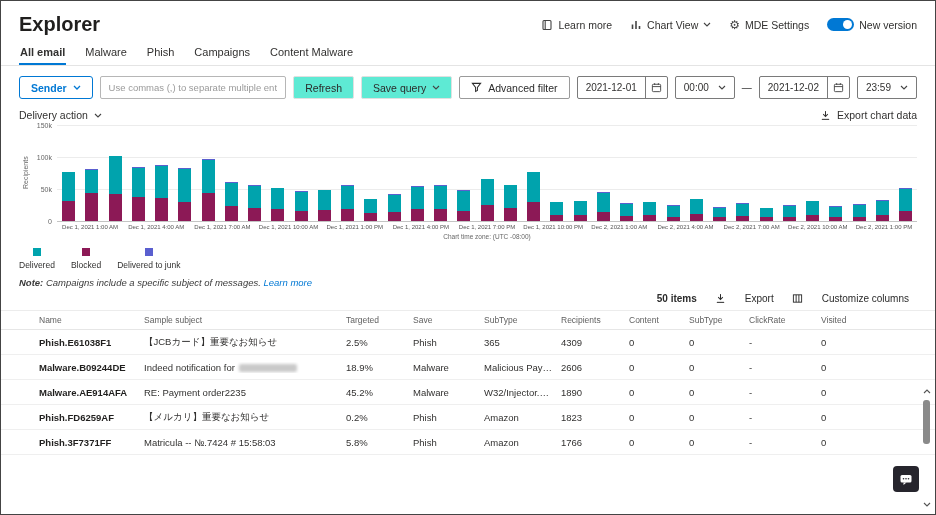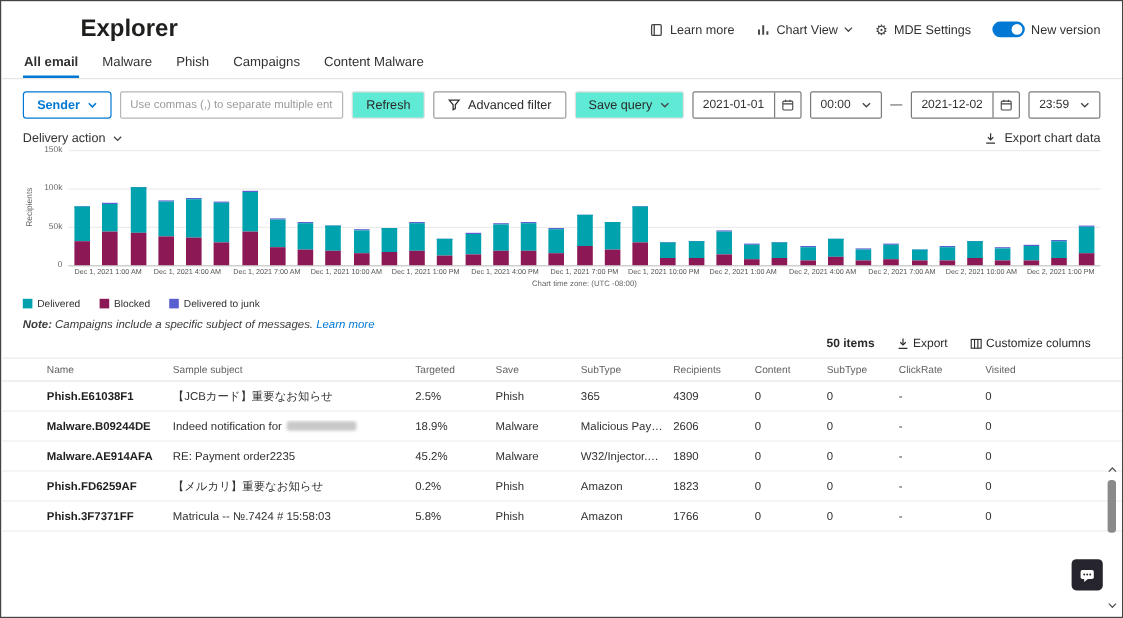--- a/index.html
+++ b/index.html
@@ -1,20 +1,20 @@
 <!DOCTYPE html>
 <html><head>
 <meta charset="utf-8">
 <style>
   * { box-sizing: border-box; }
   body { margin: 0; background: #e8e8e8; font-family: "Liberation Sans", "DejaVu Sans", sans-serif; }
   .page { width: 936px; height: 515px; background: #fff; border: 1px solid #444; position: relative; overflow: hidden; color: #323130; }
 
   
-  .header { display: flex; justify-content: space-between; align-items: center; padding: 12px 18px 4px 18px; margin-left: 48px; }
+  .header { display: flex; justify-content: space-between; align-items: center; padding: 12px 18px 4px 18px; }
   .page-title { font-size: 20px; font-weight: 700; color: #201f1e; margin: 0; }
   .header-right { display: flex; align-items: center; gap: 18px; font-size: 10.5px; color: #323130; }
   .hitem { display: flex; align-items: center; gap: 5px; cursor: pointer; white-space: nowrap; }
   .hitem svg, .chev { color: #444; }
   .gear { font-size: 12px; line-height: 1; color: #444; }
   .toggle { width: 27px; height: 13px; border-radius: 7px; background: #0078D4; position: relative; flex: 0 0 auto; }
   .toggle::after { content: ''; position: absolute; right: 2px; top: 2px; width: 9px; height: 9px; border-radius: 50%; background: #fff; }
 
   
   .tabs { display: flex; gap: 18px; padding: 0 18px; border-bottom: 1px solid #e4e4e4; font-size: 11px; }
@@ -50,37 +50,37 @@
   .gridline { position: absolute; left: 0; right: 0; height: 1px; background: #ececec; }
   .gridline.zero { background: #c4c4c4; }
   .bars { position: absolute; left: 0; right: 0; top: 0; bottom: 0; display: flex; align-items: flex-end; justify-content: space-between; padding: 0 5px; }
   .bar { width: 13px; display: flex; flex-direction: column; justify-content: flex-end; cursor: pointer; }
   .xlabels { display: flex; margin-left: 38px; padding-top: 3px; }
   .xlabel { flex: 1; text-align: center; font-size: 6px; color: #555; white-space: nowrap; }
   .tz { text-align: center; font-size: 6.5px; color: #666; margin-top: 3px; padding-left: 38px; }
 
   
   .legend { display: flex; gap: 16px; align-items: center; margin: 8px 18px 0 18px; font-size: 8.5px; color: #323130; }
-  .legend-item { display: flex; align-items: center; gap: 4px; }
+  .legend-item { display: flex; align-items: center; gap: 4px; flex-direction: column; }
   .legend-swatch { width: 8px; height: 8px; display: inline-block; }
 
   
   .view-tabs { display: flex; gap: 16px; align-items: center; padding: 0 18px; margin-top: 7px; font-size: 11px; }
   .vtab { padding: 6px 1px 6px; cursor: pointer; }
   .vtab.active { font-weight: 700; box-shadow: inset 0 -2px 0 #0078D4; }
   .expand-btn { margin-left: auto; width: 20px; height: 20px; display: flex; align-items: center; justify-content: center; cursor: pointer; color: #333; }
 
   
   .note { padding: 7px 18px 2px 18px; font-size: 9.5px; font-style: italic; color: #3b3b3b; }
   .note b { font-weight: 700; }
   .note a { color: #0078D4; text-decoration: none; cursor: pointer; }
 
   
   .table-toolbar { display: flex; justify-content: flex-end; align-items: center; gap: 18px; padding: 3px 26px 6px 18px; font-size: 10px; color: #2b2b2b; }
-  .tt-item { display: flex; align-items: center; gap: 3px; cursor: pointer; justify-content: center; }
+  .tt-item { display: flex; align-items: center; gap: 19px; cursor: pointer; justify-content: center; }
   .tt-count { font-weight: 600; cursor: default; }
 
   
   .grid-row { display: grid; grid-template-columns: 105px 202px 67px 71px 77px 68px 60px 60px 72px 60px; padding-left: 38px; align-items: center; }
   .thead { font-size: 8.5px; color: #616161; border-top: 1px solid #ececec; border-bottom: 1px solid #e6e6e6; height: 20px; }
   .trow { font-size: 9.5px; color: #323130; height: 25px; border-bottom: 1px solid #efefef; cursor: pointer; }
   .cell-name { font-weight: 600; color: #201f1e; }
   .cell { overflow: hidden; white-space: nowrap; text-overflow: ellipsis; padding-right: 8px; }
   .redacted { display: inline-block; width: 58px; height: 8px; background: #c9c9c9; border-radius: 2px; filter: blur(1.5px); vertical-align: middle; margin-left: 4px; }
 
@@ -140,34 +140,34 @@
     <button class="btn btn-sender">
       <span>Sender</span>
       <svg class="chev" width="8" height="5" viewBox="0 0 8 5" fill="none" stroke="currentColor" stroke-width="1.3">
           <polyline points="1,1 4,4 7,1"></polyline>
         </svg>
     </button>
     <input class="filter-input" type="text" placeholder="Use commas (,) to separate multiple entries. Click Refresh to filter the results." style="">
     <button class="btn btn-gray">
       <span>Refresh</span>
     </button>
-    <button class="btn btn-outline">
-      <svg width="11" height="11" viewBox="0 0 12 12" fill="none" stroke="currentColor" stroke-width="1.1">
-          <path d="M1.5 1.5h9L7 5.8V9.2L5 10.3V5.8z"></path>
-        </svg>
-      <span>Advanced filter</span>
-    </button>
     <button class="btn btn-gray">
       <span>Save query</span>
       <svg class="chev" width="8" height="5" viewBox="0 0 8 5" fill="none" stroke="currentColor" stroke-width="1.1">
           <polyline points="1,1 4,4 7,1"></polyline>
         </svg>
     </button>
+    <button class="btn btn-outline">
+      <svg width="11" height="11" viewBox="0 0 12 12" fill="none" stroke="currentColor" stroke-width="1.1">
+          <path d="M1.5 1.5h9L7 5.8V9.2L5 10.3V5.8z"></path>
+        </svg>
+      <span>Advanced filter</span>
+    </button>
     <div class="date-box">
-      <span class="date-text">2021-01-01</span>
+      <span class="date-text">2021-12-01</span>
       <span class="cal-seg">
         <svg width="11" height="11" viewBox="0 0 12 12" fill="none" stroke="currentColor" stroke-width="1">
             <rect x="1.5" y="2.5" width="9" height="8" rx="1"></rect>
             <line x1="1.5" y1="5" x2="10.5" y2="5"></line>
             <line x1="4" y1="1.2" x2="4" y2="3.2"></line>
             <line x1="8" y1="1.2" x2="8" y2="3.2"></line>
           </svg>
       </span>
     </div>
     <div class="time-box">

